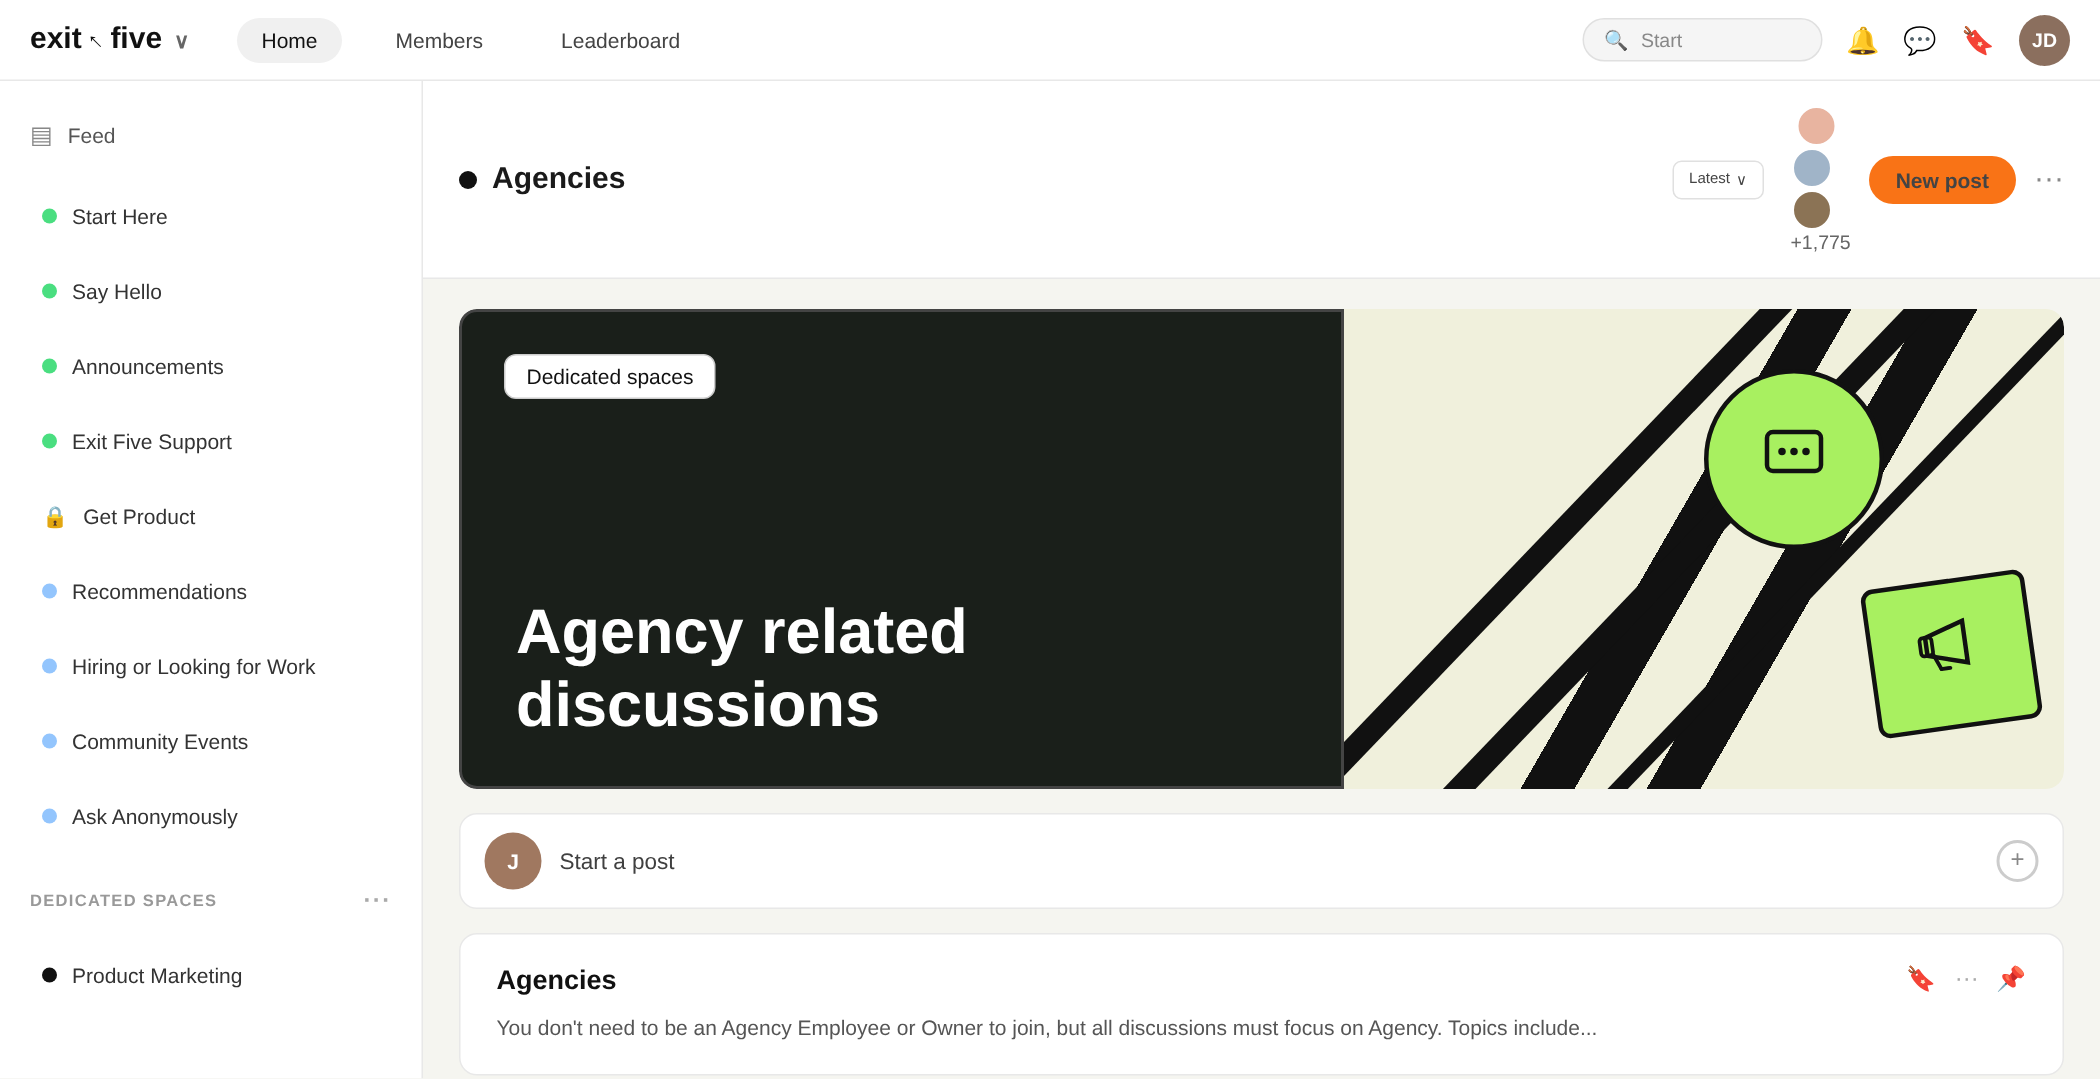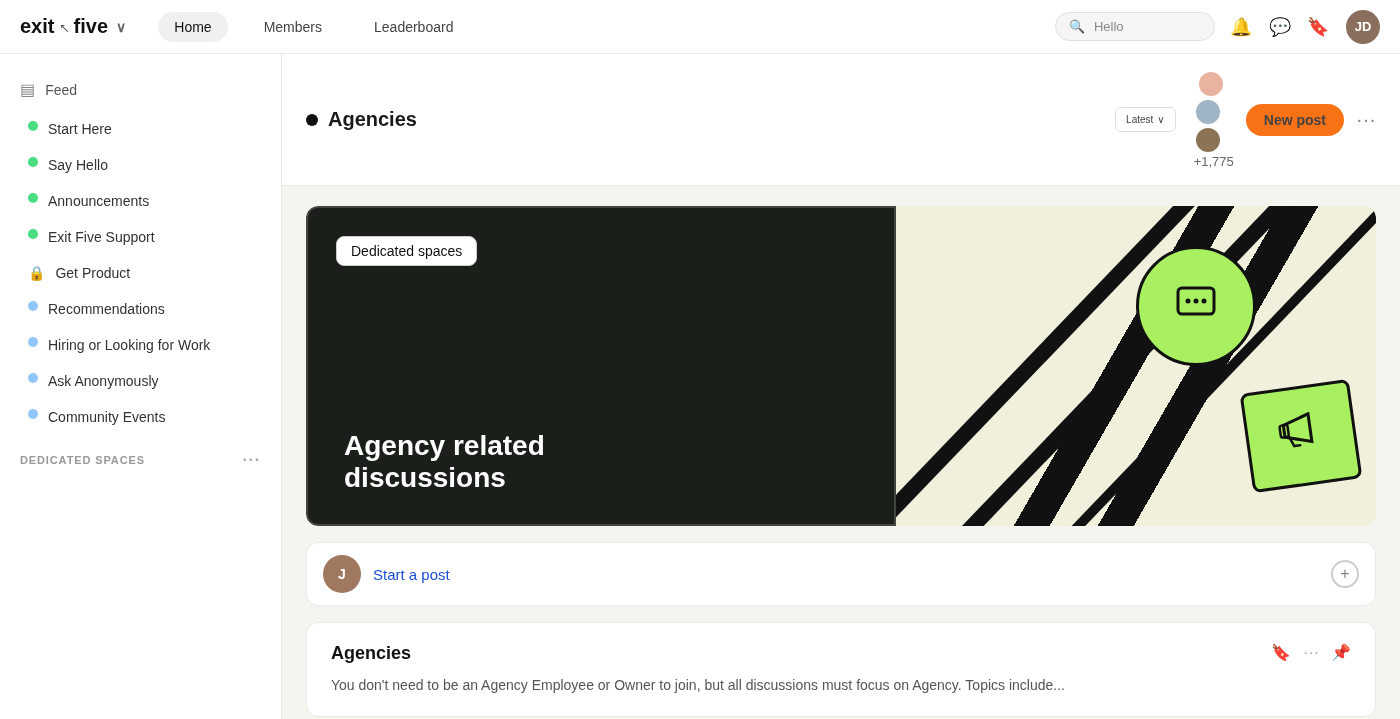--- a/index.html
+++ b/index.html
@@ -37,23 +37,23 @@
     
     .layout { display: flex; margin-top: 54px; height: calc(719px - 54px); }
 
     
     .sidebar {
       width: 282px; min-width: 282px; background: #fff;
       border-right: 1px solid #e8e8e8; overflow-y: auto; padding: 16px 0;
       height: 100%;
     }
     .sidebar-item {
-      display: flex; gap: 10px;
+      display: flex; align-items: center; gap: 10px;
       padding: 8px 20px; cursor: pointer; font-size: 14px; color: #333;
-      border-radius: 6px; margin: 4px 8px;
+      border-radius: 6px; margin: 18px 8px;
     }
     .sidebar-dot { width: 10px; height: 10px; border-radius: 50%; flex-shrink: 0; }
     .sidebar-dot.green { background: #4ade80; }
     .sidebar-dot.blue { background: #93c5fd; }
     .sidebar-dot.black { background: #111; }
     .section-label {
       font-size: 11px; font-weight: 700; color: #999; letter-spacing: 0.08em;
       padding: 14px 20px 6px; text-transform: uppercase; display: flex; align-items: center; justify-content: space-between;
     }
     .section-label .more-icon { font-size: 16px; cursor: pointer; color: #aaa; }
@@ -106,21 +106,21 @@
       background: #1a1f1a; width: 590px; min-width: 590px;
       padding: 30px 36px; display: flex; flex-direction: column; justify-content: flex-end;
       border: 2px solid #444; border-radius: 12px 0 0 12px;
       position: relative;
     }
     .hero-badge {
       position: absolute; top: 28px; left: 28px;
       background: #fff; border: 1px solid #ccc; border-radius: 8px;
       padding: 6px 14px; font-size: 14px; font-weight: 500; color: #111;
     }
-    .hero-title { font-size: 28px; font-weight: 800; color: #fff; line-height: 1.15; }
+    .hero-title { font-size: 42px; font-weight: 800; color: #fff; line-height: 1.15; }
     .hero-right {
       flex: 1; background: #f0f0dc; position: relative; overflow: hidden;
       border-radius: 0 12px 12px 0;
     }
     
     .hero-right::before {
       content: '';
       position: absolute;
       top: -40px; left: -20px; right: -80px; bottom: -40px;
       background:
@@ -149,21 +149,21 @@
       background: #fff; border-radius: 12px;
       border: 1px solid #e8e8e8;
       display: flex; align-items: center; gap: 12px; padding: 12px 16px;
     }
     .post-avatar {
       width: 38px; height: 38px; border-radius: 50%;
       background: #a07860; flex-shrink: 0;
       display: flex; align-items: center; justify-content: center;
       color: #fff; font-size: 14px; font-weight: 600;
     }
-    .post-input-placeholder { flex: 1; color: #1d4ed8; font-size: 15px; }
+    .post-input-placeholder { flex: 1; color: #404040; font-size: 15px; }
     .post-plus-btn {
       width: 28px; height: 28px; border-radius: 50%;
       border: 2px solid #ccc; background: #fff; cursor: pointer;
       display: flex; align-items: center; justify-content: center; font-size: 16px; color: #888;
     }
 
     
     .post-card {
       margin: 0 24px 16px; background: #fff; border-radius: 12px;
       border: 1px solid #e8e8e8; padding: 20px 24px;
@@ -185,21 +185,21 @@
     </a>
     <div class="nav-links">
       <a class="nav-link active">Home</a>
       <a class="nav-link">Members</a>
       <a class="nav-link">Leaderboard</a>
     </div>
   </div>
   <div class="topnav-right">
     <div class="search-box">
       <span>🔍</span>
-      <span>Hello</span>
+      <span>Start</span>
     </div>
     <span class="nav-icon">🔔</span>
     <span class="nav-icon">💬</span>
     <span class="nav-icon">🔖</span>
     <div class="avatar-circle">
       <span class="avatar-initials">JD</span>
     </div>
   </div>
 </nav>
 
@@ -235,30 +235,34 @@
     <div class="sidebar-item">
       <span class="sidebar-dot blue"></span>
       <span>Recommendations</span>
     </div>
     <div class="sidebar-item">
       <span class="sidebar-dot blue"></span>
       <span>Hiring or Looking for Work</span>
     </div>
     <div class="sidebar-item">
       <span class="sidebar-dot blue"></span>
+      <span>Community Events</span>
+    </div>
+    <div class="sidebar-item">
+      <span class="sidebar-dot blue"></span>
       <span>Ask Anonymously</span>
-    </div>
-    <div class="sidebar-item">
-      <span class="sidebar-dot blue"></span>
-      <span>Community Events</span>
     </div>
 
     <div class="section-label">
       <span>DEDICATED SPACES</span>
       <span class="more-icon">···</span>
+    </div>
+    <div class="sidebar-item">
+      <span class="sidebar-dot black"></span>
+      <span>Product Marketing</span>
     </div>
   </aside>
 
   <main class="main-content">
 
     <div class="channel-header">
       <div class="channel-title">
         <span class="channel-dot"></span>
         <span>Agencies</span>
       </div>

